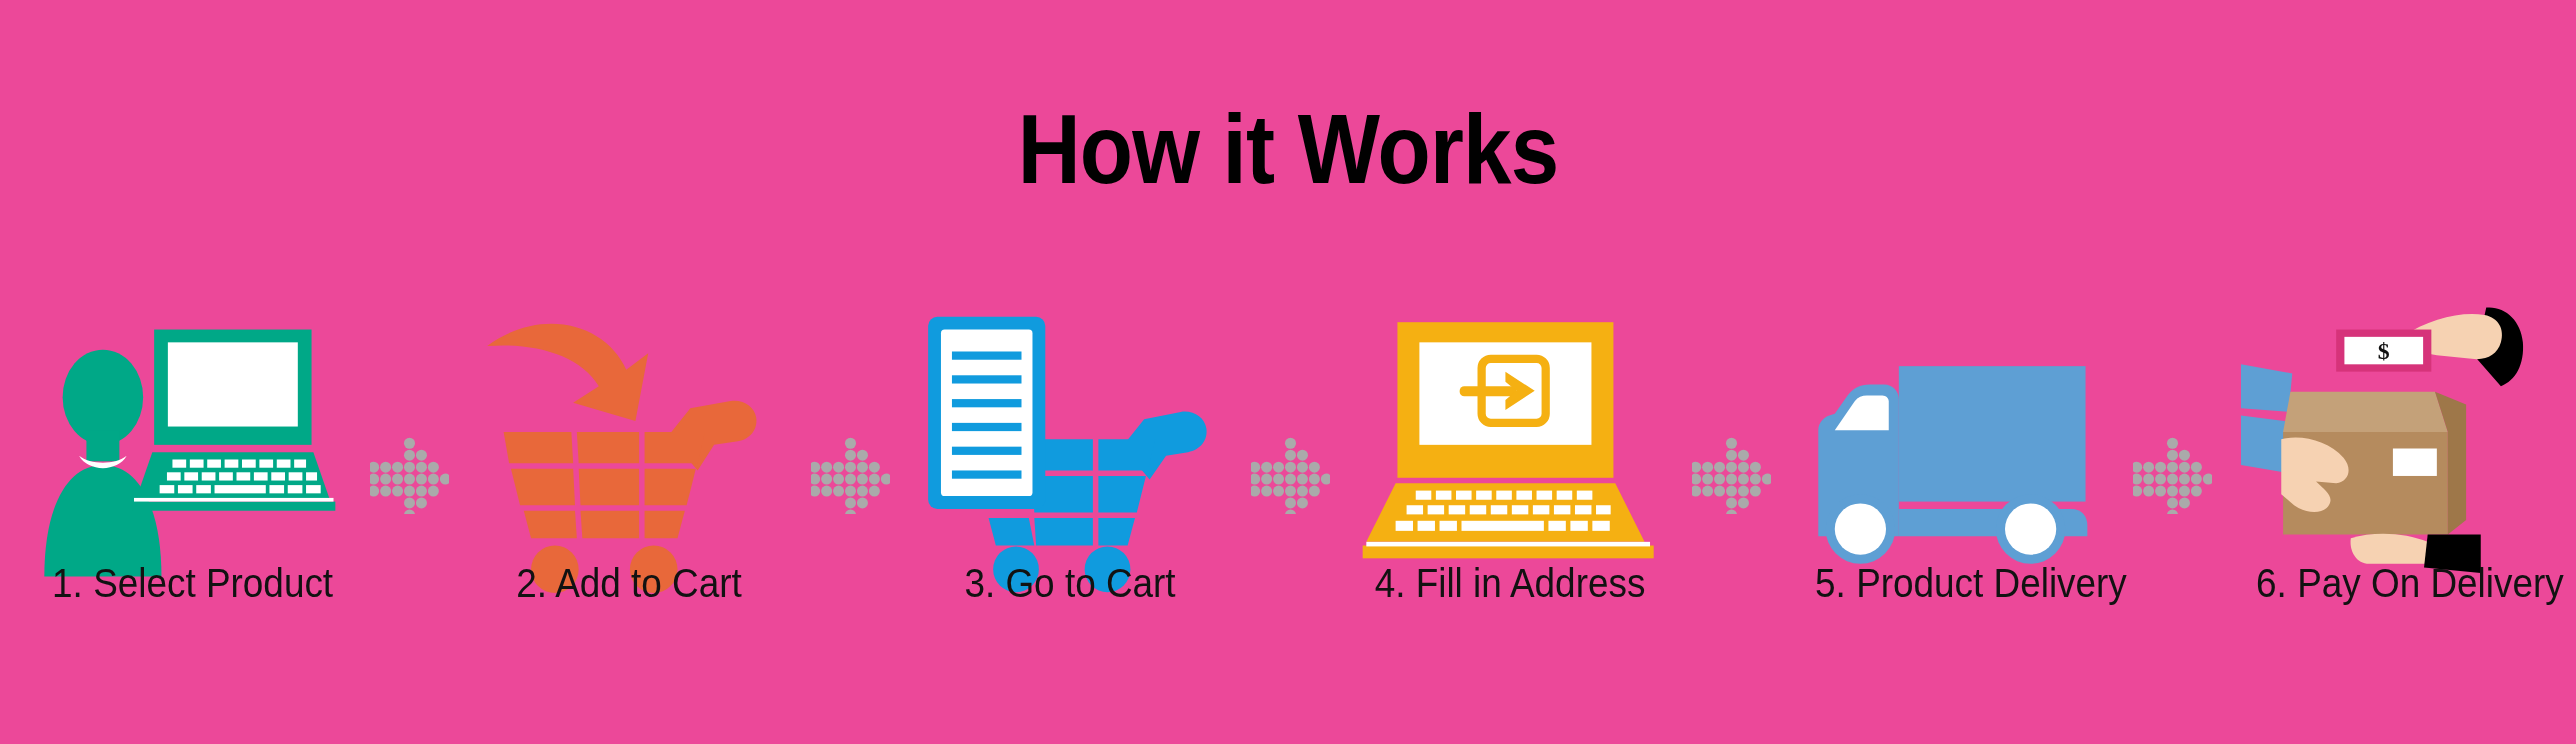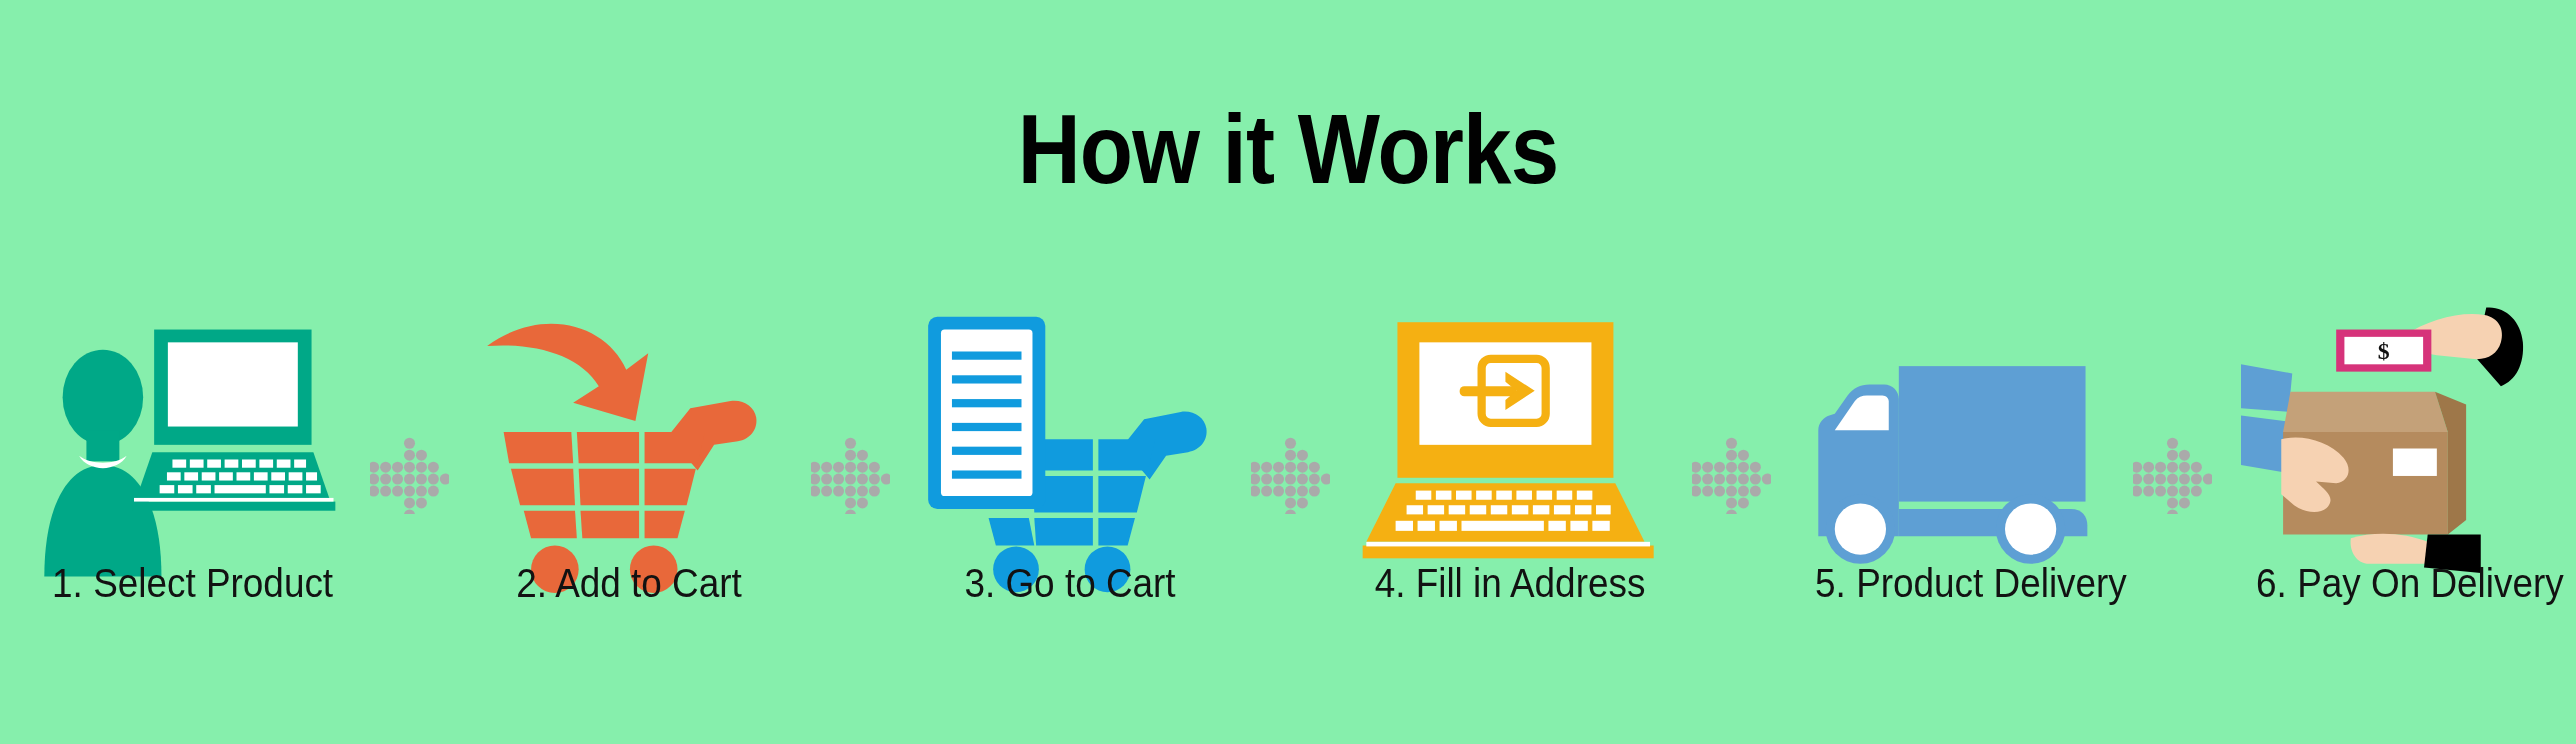--- a/index.html
+++ b/index.html
@@ -11,21 +11,21 @@
     width: 2576px;
     height: 745px;
     overflow: hidden;
     font-family: "Liberation Sans", "DejaVu Sans", sans-serif;
   }
 
   #page {
     position: relative;
     width: 2576px;
     height: 745px;
-    background: #86efac;
+    background: #ec4899;
   }
 
   
   #title {
     position: absolute;
     top: 99px;
     left: 0;
     width: 2576px;
     text-align: center;
     font-family: "Liberation Sans Narrow", "Liberation Sans", "DejaVu Sans", sans-serif;

